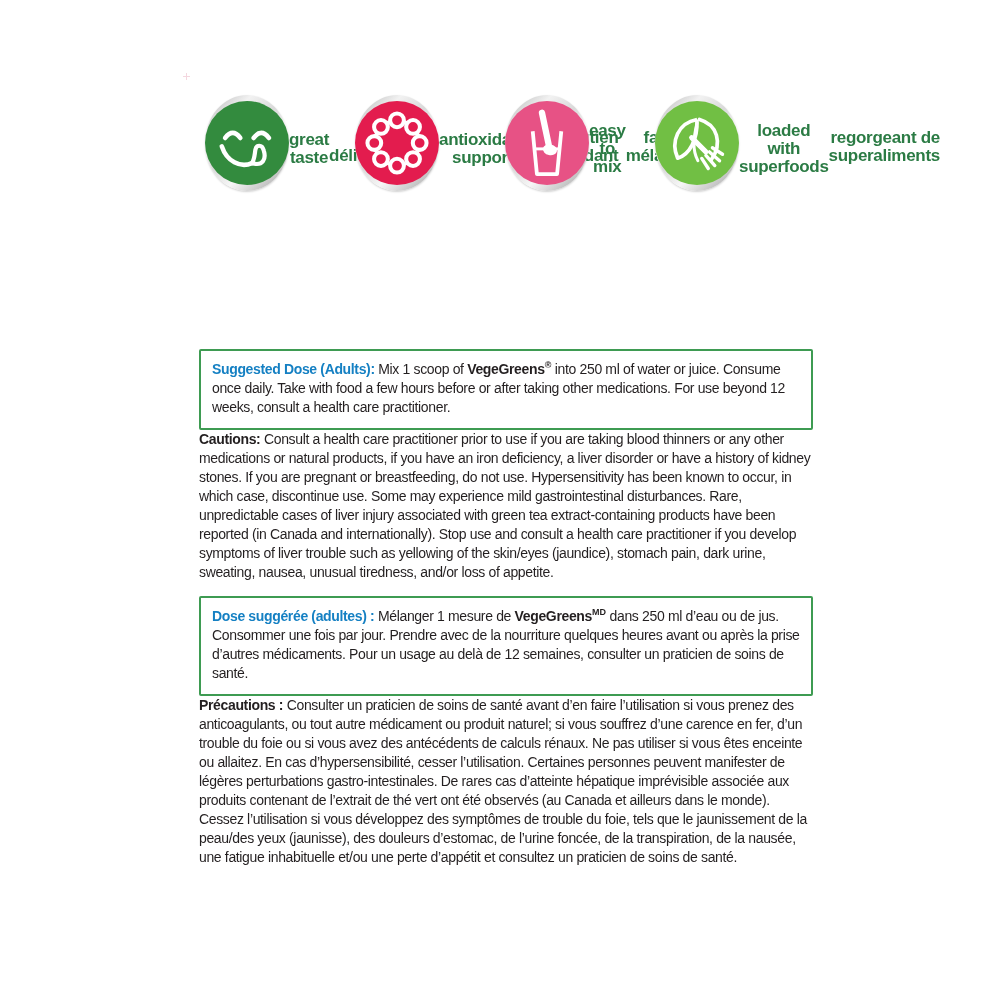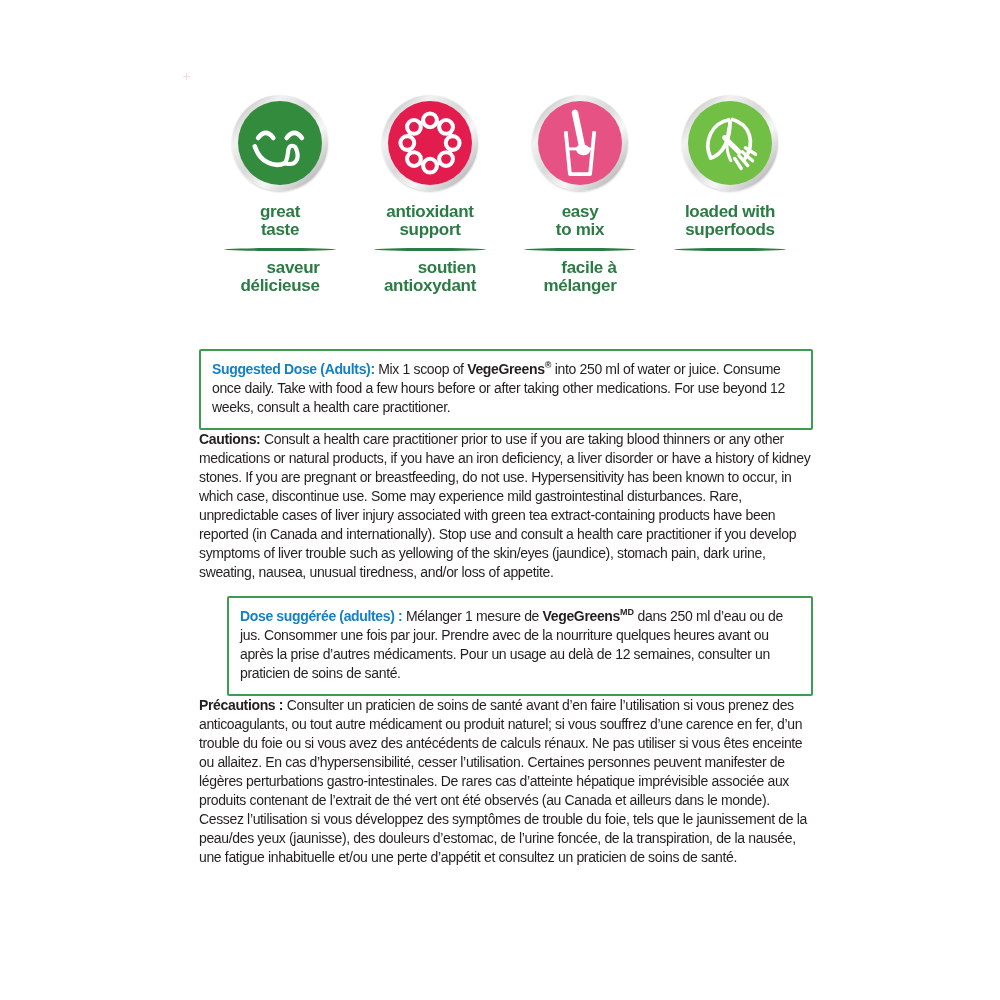--- a/index.html
+++ b/index.html
@@ -7,42 +7,42 @@
         font-family:"Liberation Sans","DejaVu Sans",sans-serif;color:#231f20;overflow:hidden;}
 
   
   .reg-mark{position:absolute;left:183px;top:73px;width:7px;height:7px;opacity:.35;}
   .reg-mark::before,.reg-mark::after{content:"";position:absolute;background:#e08fa6;}
   .reg-mark::before{left:3px;top:0;width:1px;height:7px;}
   .reg-mark::after{left:0;top:3px;width:7px;height:1px;}
 
   
   .features-row{position:absolute;left:205px;top:95px;width:600px;display:flex;}
-  .feature{width:150px;display:flex;flex-direction:column;align-items:center;}
+  .feature{width:150px;display:flex;flex-direction:row;align-items:center;}
   .badge{width:96px;height:96px;border-radius:50%;
          background:linear-gradient(135deg,#aeaeae 0%,#f2f2f2 26%,#d9d9d9 46%,#f7f7f7 64%,#9c9c9c 100%);
          display:flex;align-items:center;justify-content:center;box-shadow:0 1px 2px rgba(0,0,0,.18);}
   .badge svg{display:block;}
   .label{margin-top:12px;text-align:center;font-weight:bold;font-size:17px;line-height:18px;
          color:#2b7b44;letter-spacing:-0.3px;}
   .label span{display:block;}
   .divider{margin-top:9px;width:112px;height:3px;background:#2b7b44;border-radius:50%;}
   .label.fr{margin-top:8px;text-align:right;}
 
   
   .content{position:absolute;left:199px;top:349px;width:614px;
            font-size:14px;line-height:19px;letter-spacing:-0.35px;}
   .dose-box{border:2px solid #3e9b52;border-radius:2px;padding:9px 11px 11px 11px;}
   .heading-blue{color:#1580c3;font-weight:bold;}
   .b{font-weight:bold;text-align:right;}
   sup{font-size:9px;line-height:0;vertical-align:super;letter-spacing:0;}
   .para{margin:0;}
   .mt-use-en{margin-top:17px;}
   .mt-cautions-en{margin-top:0;}
-  .box-fr{margin-top:14px;margin-left:28px;}
+  .box-fr{margin-top:14px;}
   .mt-use-fr{margin-top:17px;}
   .mt-cautions-fr{margin-top:0;}
 </style>
 </head>
 <body>
 
 <div class="page">
 
   <div class="reg-mark"></div>
 
@@ -127,20 +127,24 @@
             <path d="M0,-26 L0,-2" fill="none" stroke="#fff" stroke-width="6" stroke-linecap="round"></path>
             <path d="M-9,0 L-12,14 M-3,1 L-4,17 M3,1 L4,17 M9,0 L12,14" fill="none" stroke="#fff" stroke-width="4" stroke-linecap="round"></path>
           </g>
         </svg>
       </div>
       <div class="label en">
         <span>loaded with</span>
           <span>superfoods</span>
       </div>
       <div class="divider"></div>
+      <div class="label fr">
+        <span>regorgeant de</span>
+          <span>superaliments</span>
+      </div>
     </div>
 
   </div>
 
   <div class="content">
 
     <div class="dose-box">
       <p class="para"><span class="heading-blue">Suggested Dose (Adults):</span><span> Mix 1 scoop of </span><span class="b">VegeGreens</span><sup class="b">®</sup><span> into 250 ml of water or juice. Consume once daily. Take with food a few hours before or after taking other medications. For use beyond 12 weeks, consult a health care practitioner.</span></p>
     </div>
 

